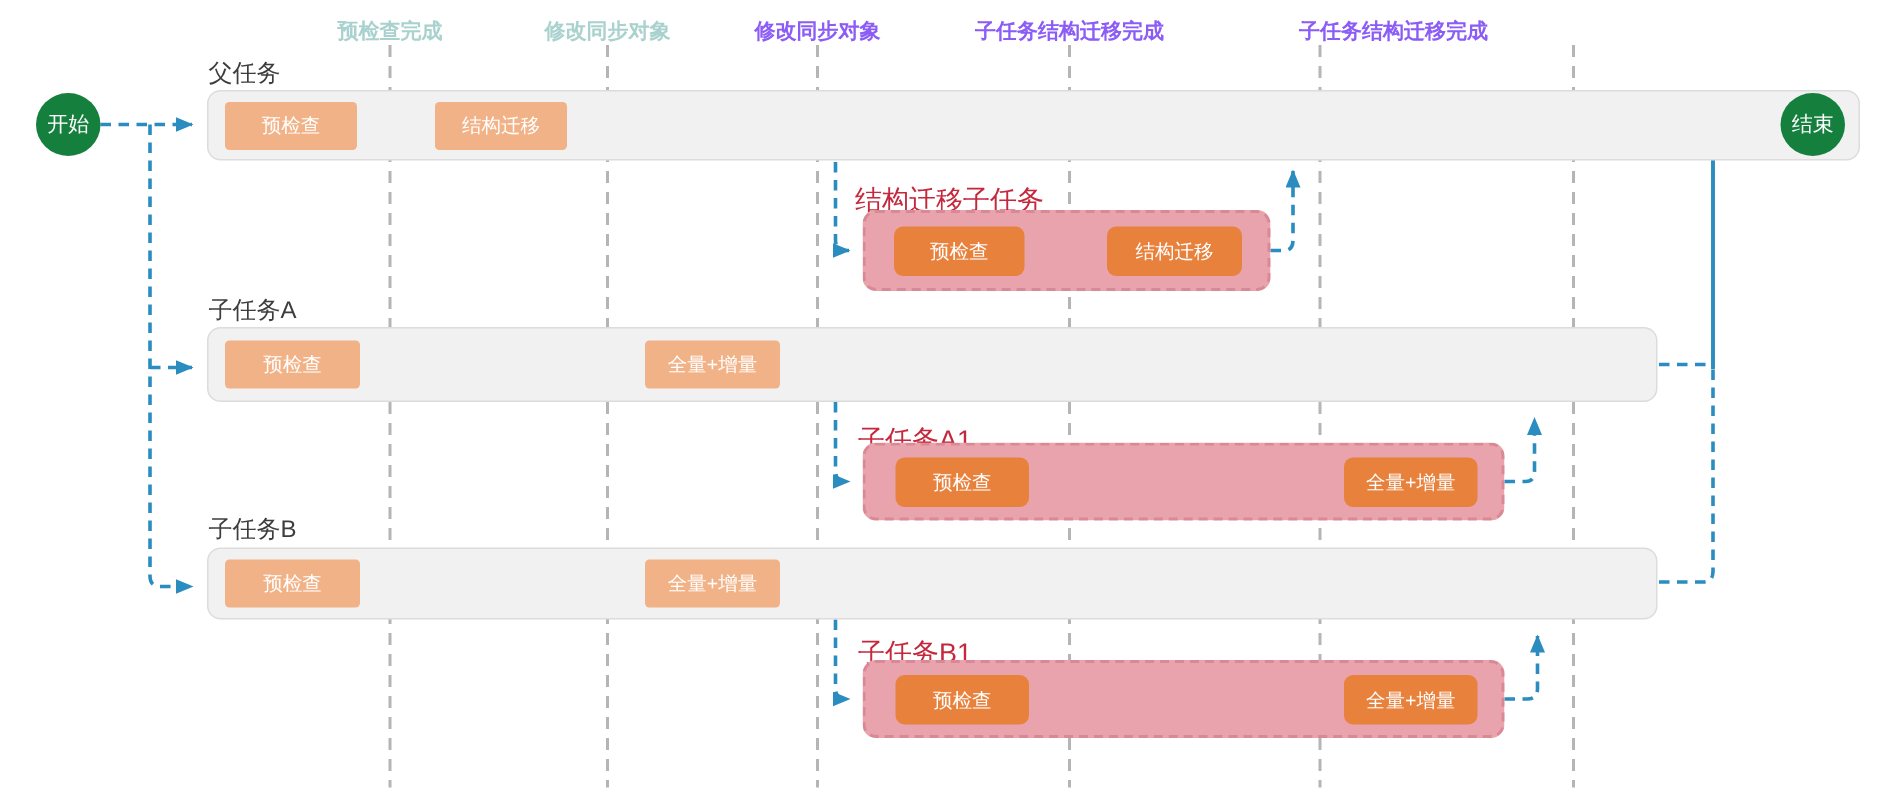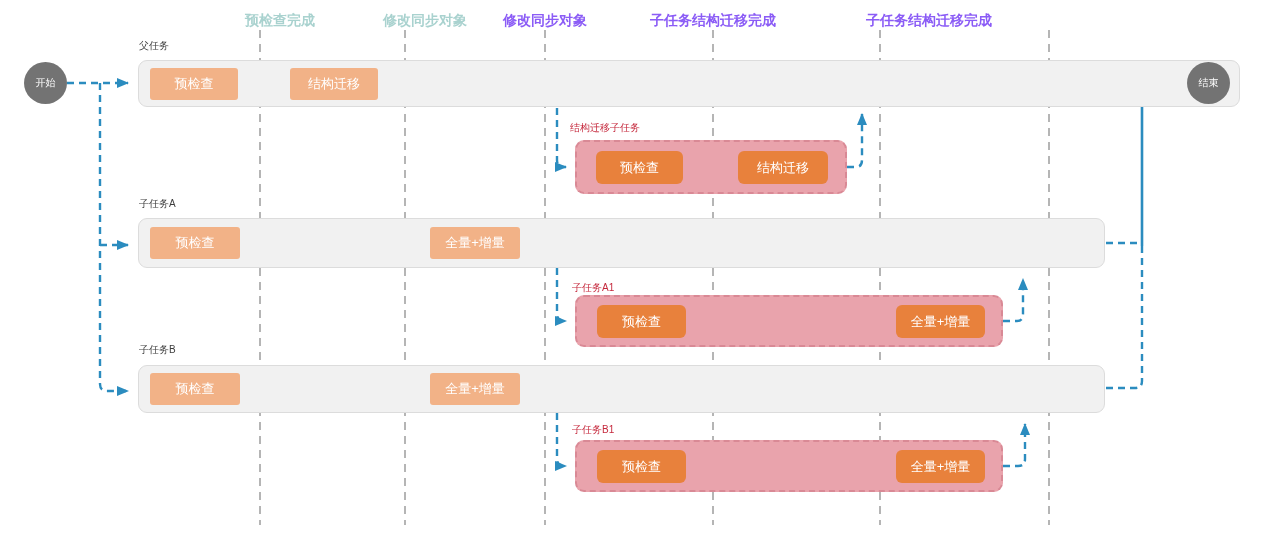--- a/index.html
+++ b/index.html
@@ -5,45 +5,45 @@
   html,body{margin:0;padding:0;background:#fff;}
   .canvas{
     position:relative;width:1269px;height:539px;background:#ffffff;
     font-family:"Liberation Sans",sans-serif;overflow:hidden;
   }
   svg.layer{position:absolute;left:0;top:0;pointer-events:none;}
   .milestone{
     position:absolute;top:12px;transform:translateX(-50%);
     font-size:14px;font-weight:bold;white-space:nowrap;
   }
-  .milestone.teal{color:#a9d2cf;margin-left:20px;}
+  .milestone.teal{color:#a9d2cf;}
   .milestone.red{color:#8b5cf6;}
-  .lane-label{position:absolute;font-size:10px;color:#3d3d3d;white-space:nowrap;}
+  .lane-label{position:absolute;font-size:16px;color:#3d3d3d;white-space:nowrap;}
   .lane-bar{
     position:absolute;background:#f1f1f1;border:1px solid #dcdcdc;
     border-radius:9px;box-sizing:border-box;
   }
   .block-light{
     position:absolute;background:#f2b287;color:#ffffff;font-size:13px;
     display:flex;align-items:center;justify-content:center;
     border-radius:3px;box-sizing:border-box;white-space:nowrap;
   }
-  .sub-label{position:absolute;font-size:10px;color:#c5283c;white-space:nowrap;}
+  .sub-label{position:absolute;font-size:18px;color:#c5283c;white-space:nowrap;}
   .sub-box{
     position:absolute;background:#e9a3ac;border:2px dashed #d98995;
     border-radius:9px;box-sizing:border-box;
   }
   .block-dark{
     position:absolute;background:#e8813c;color:#ffffff;font-size:13px;
     display:flex;align-items:center;justify-content:center;
     border-radius:6px;box-sizing:border-box;white-space:nowrap;
   }
   .node-circle{
     position:absolute;width:43px;height:42px;border-radius:50%;
-    background:#737373;color:#ffffff;font-size:10px;
+    background:#15803d;color:#ffffff;font-size:14px;
     display:flex;align-items:center;justify-content:center;
   }
 </style>
 </head>
 <body>
 
 <div class="canvas">
 
   <svg class="layer" width="1269" height="539" viewBox="0 0 1269 539">
     <defs>

